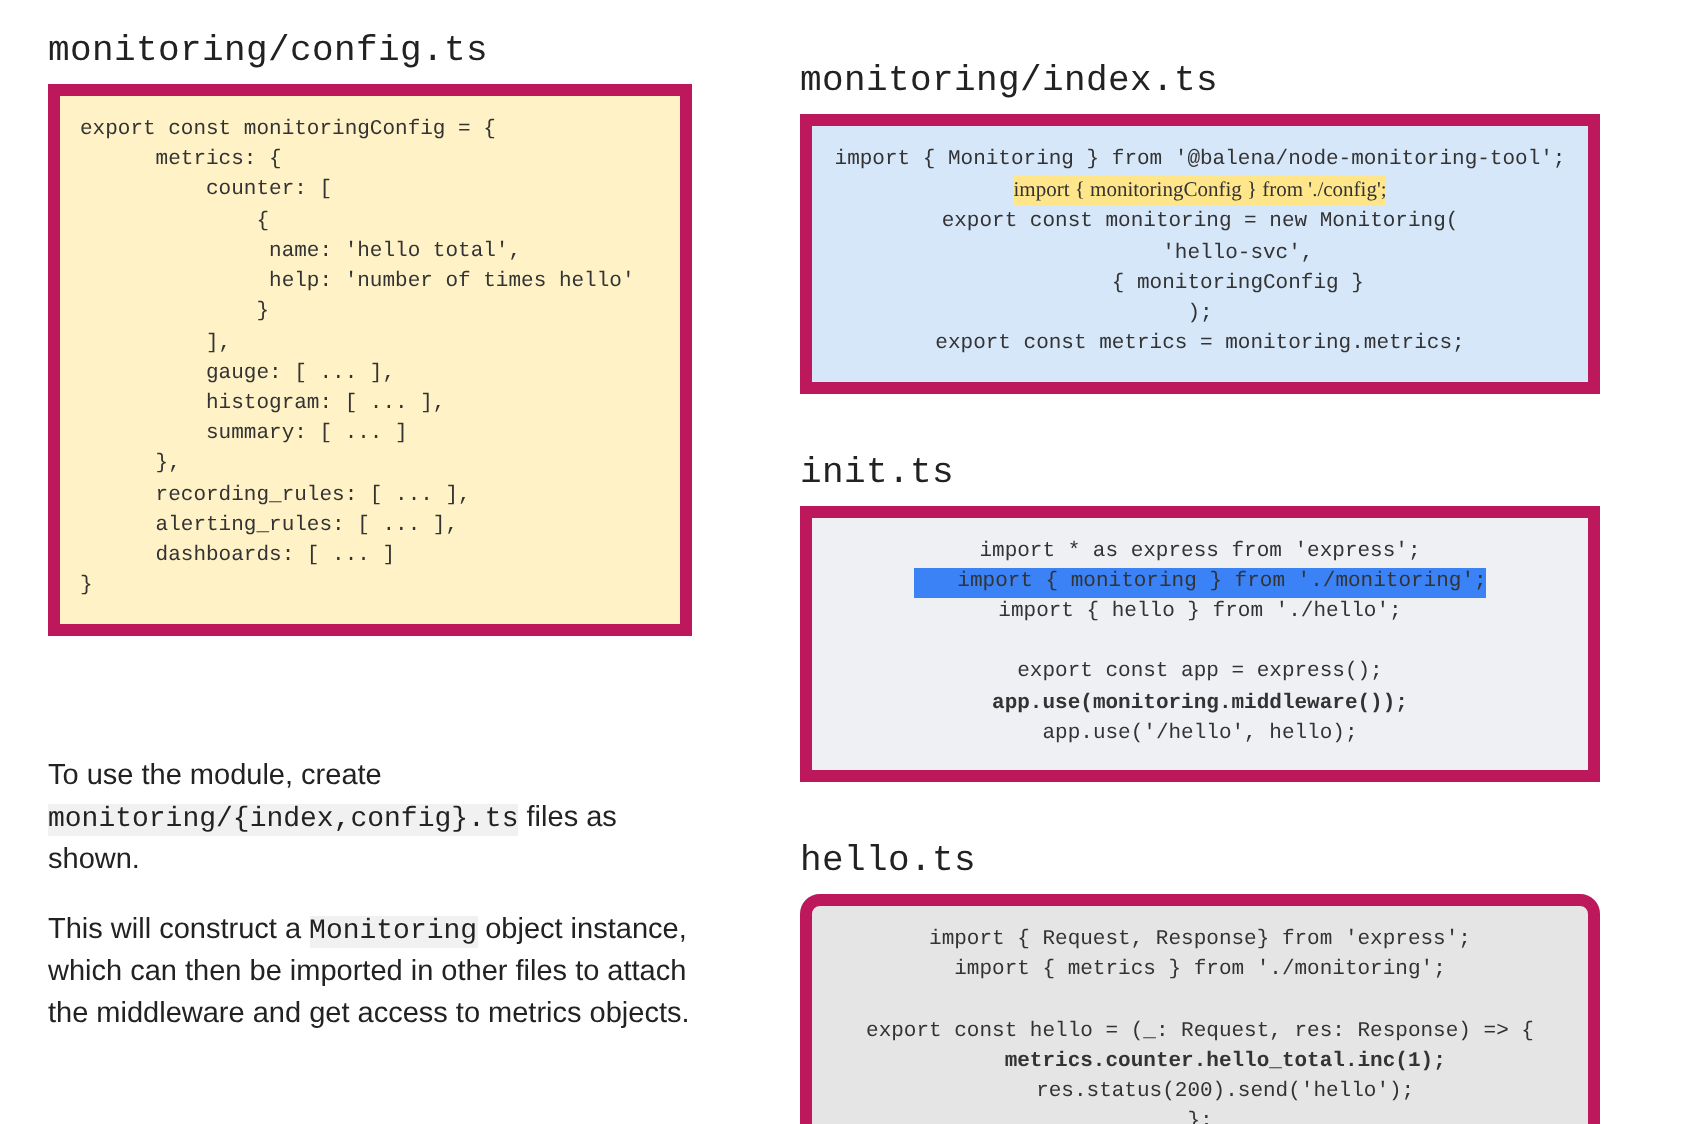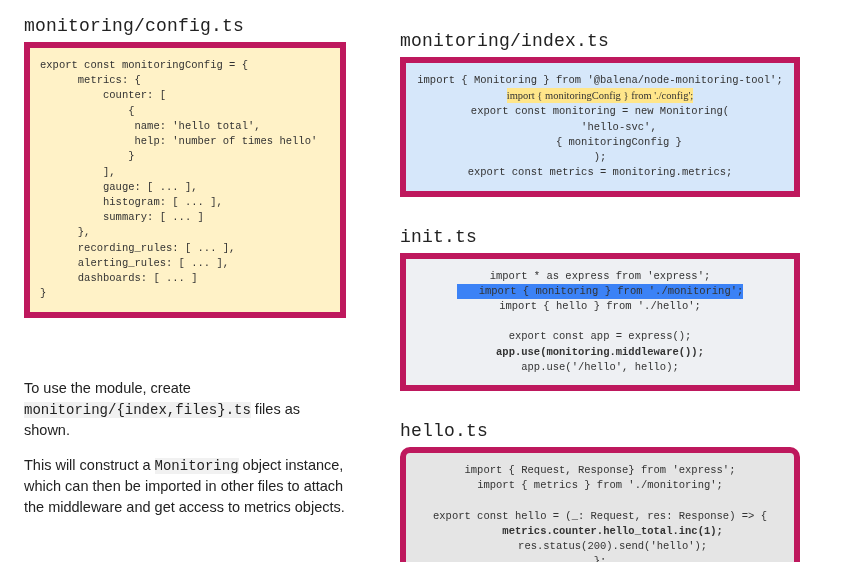--- a/index.html
+++ b/index.html
@@ -74,21 +74,21 @@
       recording_rules: [ ... ],
       alerting_rules: [ ... ],
       dashboards: [ ... ]
 }</div>
 
     <div class="spacer-v"></div>
     <div class="spacer-v"></div>
 
     <div class="desc">
       <p>
-        <span>To use the module, create </span><span class="mono">monitoring/{index,files}.ts</span><span> files as shown.</span>
+        <span>To use the module, create </span><span class="mono">monitoring/{index,config}.ts</span><span> files as shown.</span>
       </p>
       <p>
         <span>This will construct a </span><span class="mono">Monitoring</span><span> object instance, which can then be imported in other files to attach the middleware and get access to metrics objects.</span>
       </p>
     </div>
   </div>
 
   <div class="col-right">
     <div class="block-title">monitoring/index.ts</div>
     <div class="code-box blue" id="index-code"><span class="line"><span>import { Monitoring } from '@balena/node-monitoring-tool';</span></span><span class="line"><span class="hl-yellow">import { monitoringConfig } from './config';</span></span><span class="line"><span>export const monitoring = new Monitoring(</span></span><span class="line"><span>      'hello-svc',</span></span><span class="line"><span>      { monitoringConfig }</span></span><span class="line"><span>);</span></span><span class="line"><span>export const metrics = monitoring.metrics;</span></span></div>

